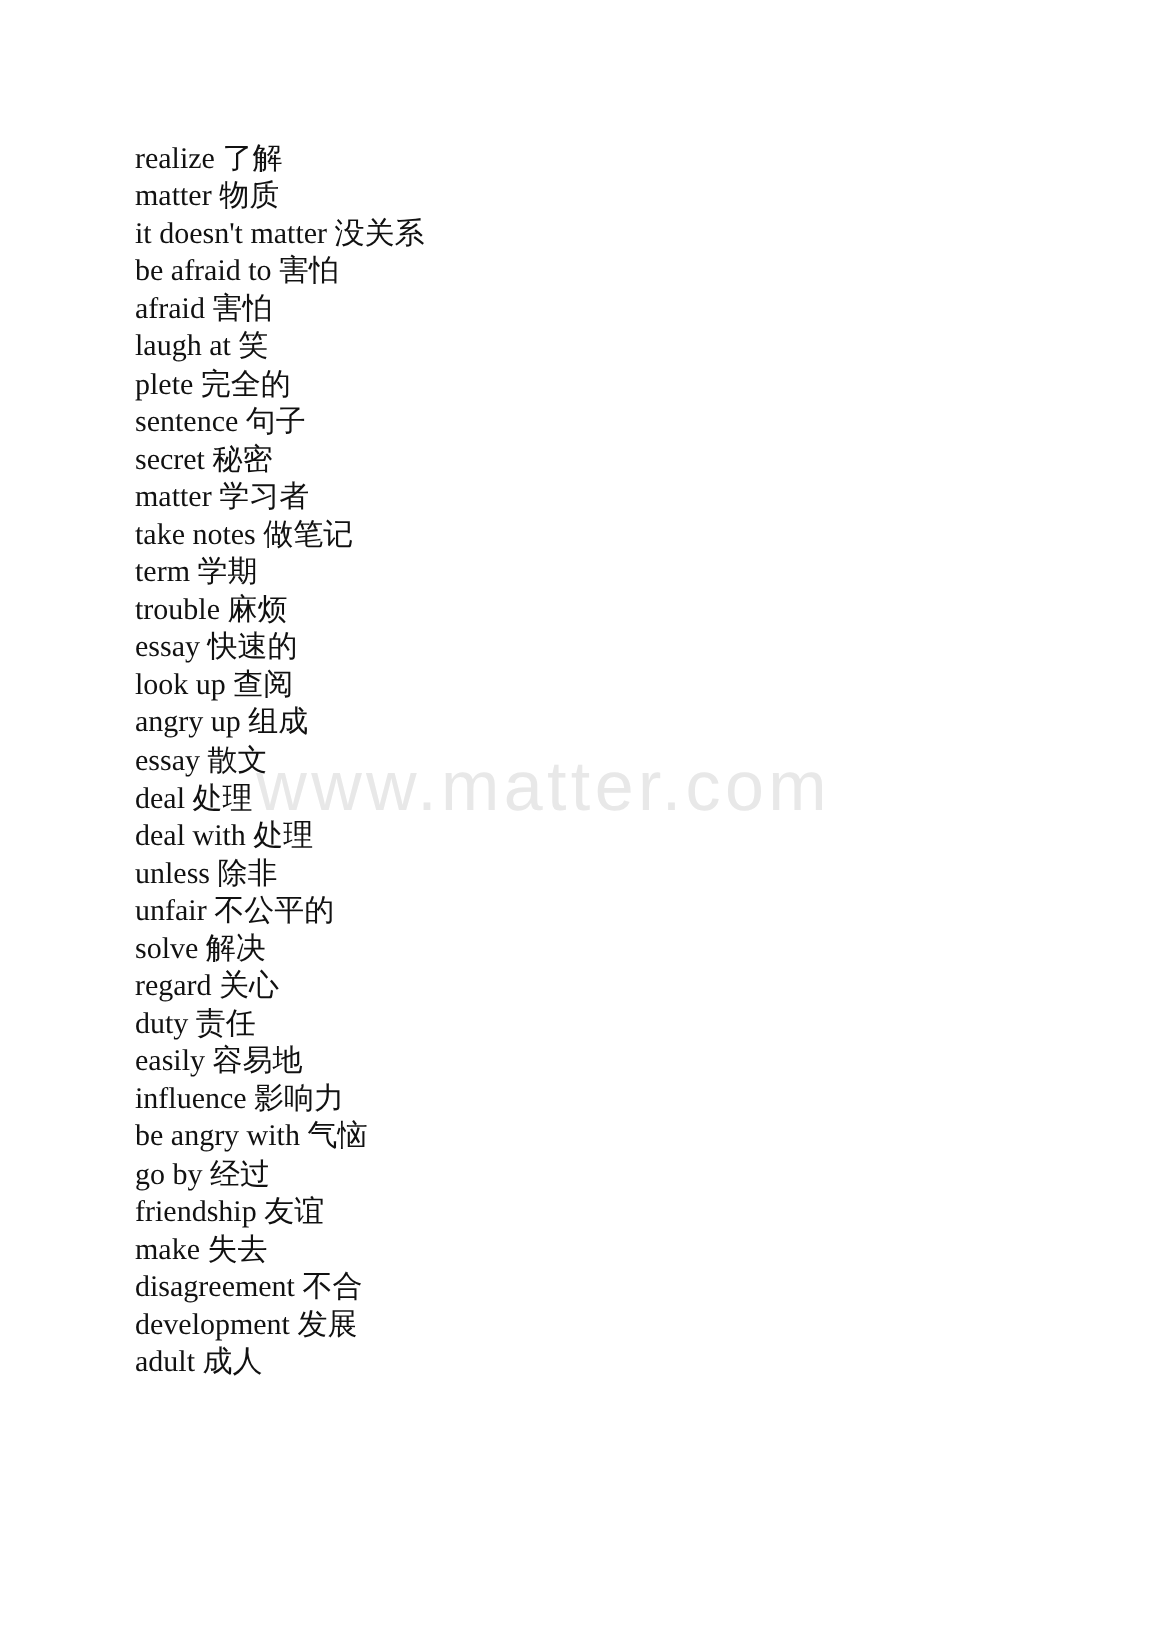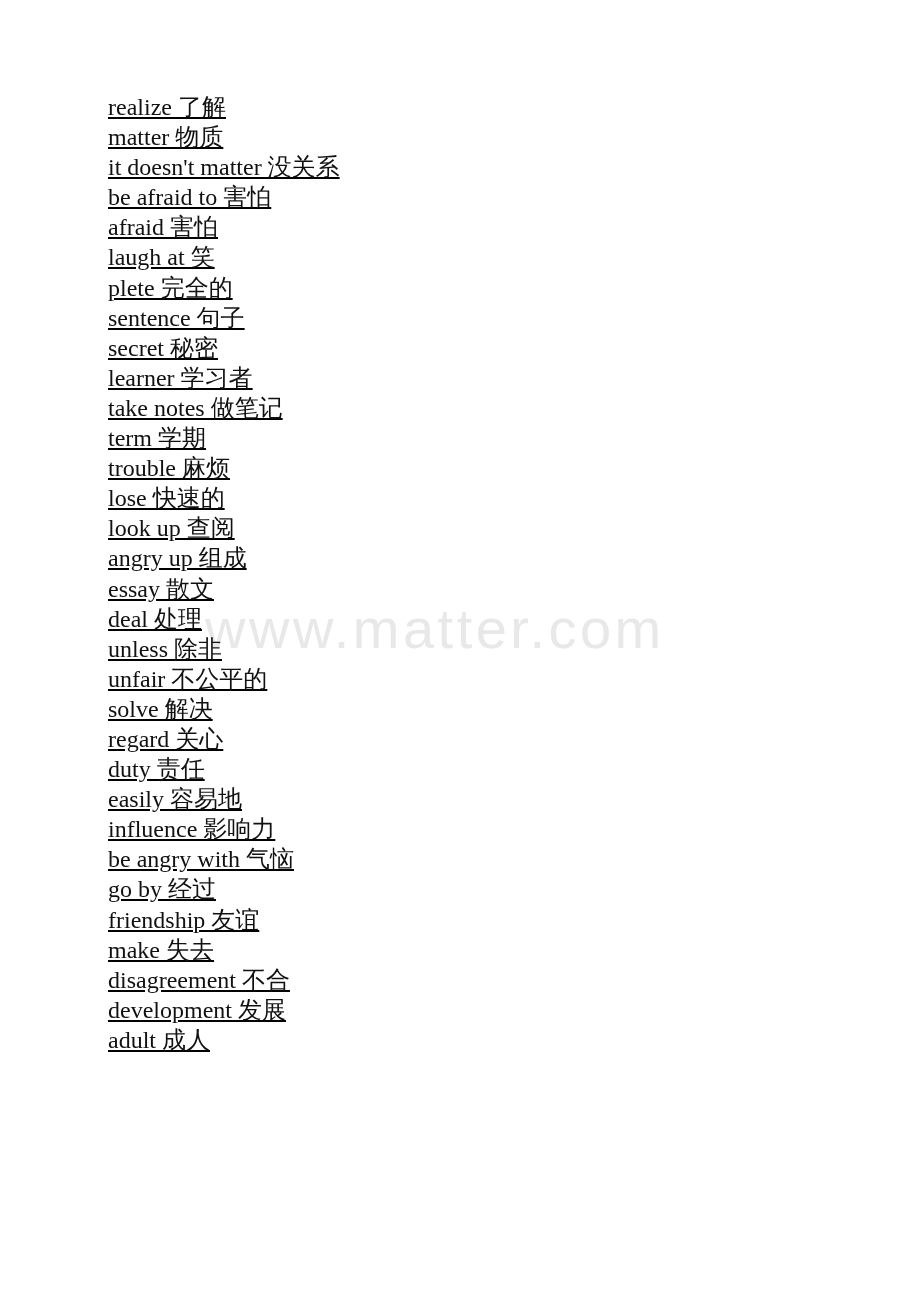--- a/index.html
+++ b/index.html
@@ -32,27 +32,26 @@
     letter-spacing: 3.5px;
     color: #e8e8e8;
     white-space: nowrap;
     line-height: 1;
     user-select: none;
     z-index: 1;
   }
   .vocab-list {
     position: absolute;
     left: 108px;
-    top: 92px;
+    top: 112px;
     width: 760px;
     z-index: 2;
     list-style: none;
     margin: 0;
     padding: 0;
-    text-decoration: underline;
   }
   .vocab-line {
     font-size: 24px;
     line-height: 30.1px;
     color: #111111;
     white-space: nowrap;
     font-family: "Liberation Serif", "DejaVu Serif", serif;
   }
 </style>
 </head>
@@ -65,29 +64,30 @@
   <div class="vocab-list">
       <div class="vocab-line">realize 了解</div>
       <div class="vocab-line">matter 物质</div>
       <div class="vocab-line">it doesn't matter 没关系</div>
       <div class="vocab-line">be afraid to 害怕</div>
       <div class="vocab-line">afraid 害怕</div>
       <div class="vocab-line">laugh at 笑</div>
       <div class="vocab-line">plete 完全的</div>
       <div class="vocab-line">sentence 句子</div>
       <div class="vocab-line">secret 秘密</div>
-      <div class="vocab-line">learner 学习者</div>
+      <div class="vocab-line">matter 学习者</div>
       <div class="vocab-line">take notes 做笔记</div>
       <div class="vocab-line">term 学期</div>
       <div class="vocab-line">trouble 麻烦</div>
-      <div class="vocab-line">lose 快速的</div>
+      <div class="vocab-line">essay 快速的</div>
       <div class="vocab-line">look up 查阅</div>
       <div class="vocab-line">angry up 组成</div>
       <div class="vocab-line">essay 散文</div>
       <div class="vocab-line">deal 处理</div>
+      <div class="vocab-line">deal with 处理</div>
       <div class="vocab-line">unless 除非</div>
       <div class="vocab-line">unfair 不公平的</div>
       <div class="vocab-line">solve 解决</div>
       <div class="vocab-line">regard 关心</div>
       <div class="vocab-line">duty 责任</div>
       <div class="vocab-line">easily 容易地</div>
       <div class="vocab-line">influence 影响力</div>
       <div class="vocab-line">be angry with 气恼</div>
       <div class="vocab-line">go by 经过</div>
       <div class="vocab-line">friendship 友谊</div>

